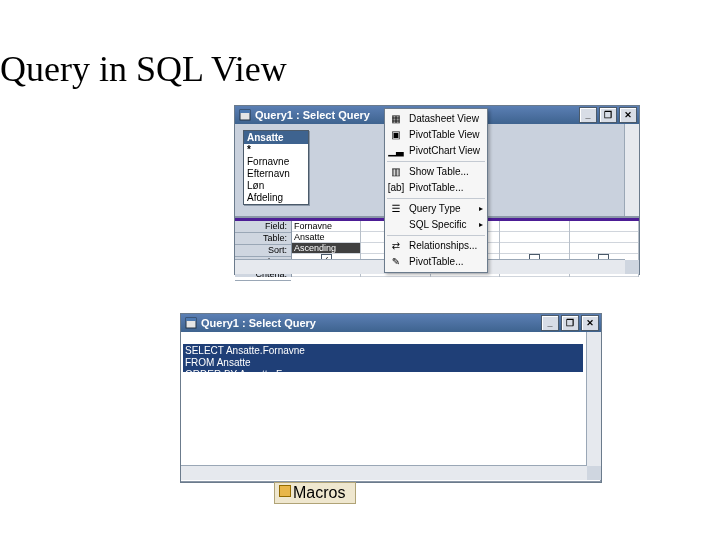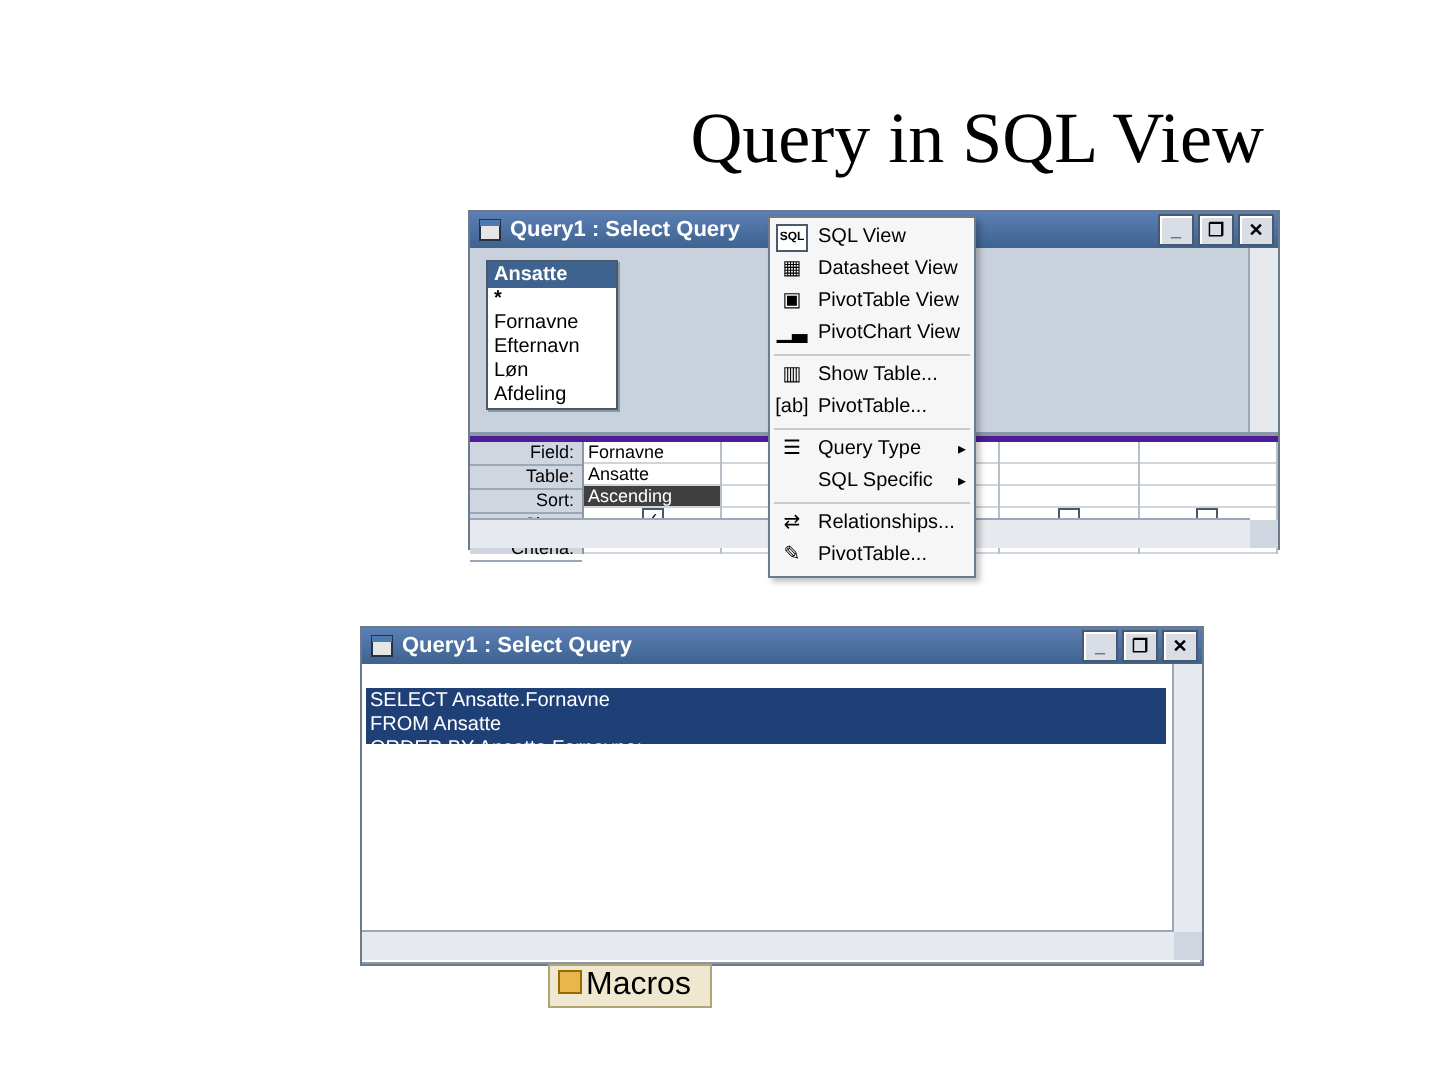--- a/index.html
+++ b/index.html
@@ -15,21 +15,21 @@
   .slide {
     position: relative;
     width: 720px;
     height: 540px;
   }
   .slide-title {
     position: absolute;
     top: 48px;
     left: 0;
     width: 632px;
-    text-align: right;
+    text-align: left;
     font-size: 36px;
     font-weight: 400;
   }
   .caption {
     position: absolute;
     font-size: 20px;
   }
 
   
   .win {
@@ -298,26 +298,20 @@
             <div class="dg-cell"></div>
           </div>
         </div>
     </div>
     <div class="scroll-horiz" style="bottom:0;"></div>
     <div class="scroll-corner"></div>
   </div>
 
   <div class="ctxmenu" id="ctxmenu">
       <div class="mi">
-        <span class="mi-ico">
-          <span style="font-size:6px;font-weight:bold;background:#fff;border:1px solid #4b5a6a;padding:0 1px;">SQL</span>
-        </span>
-        <span>SQL View</span>
-      </div>
-      <div class="mi">
         <span class="mi-ico" style="font-size: 10px;">▦</span>
         <span>Datasheet View</span>
       </div>
       <div class="mi">
         <span class="mi-ico" style="font-size: 10px;">▣</span>
         <span>PivotTable View</span>
       </div>
       <div class="mi">
         <span class="mi-ico" style="font-size: 10px;">▁▃</span>
         <span>PivotChart View</span>

